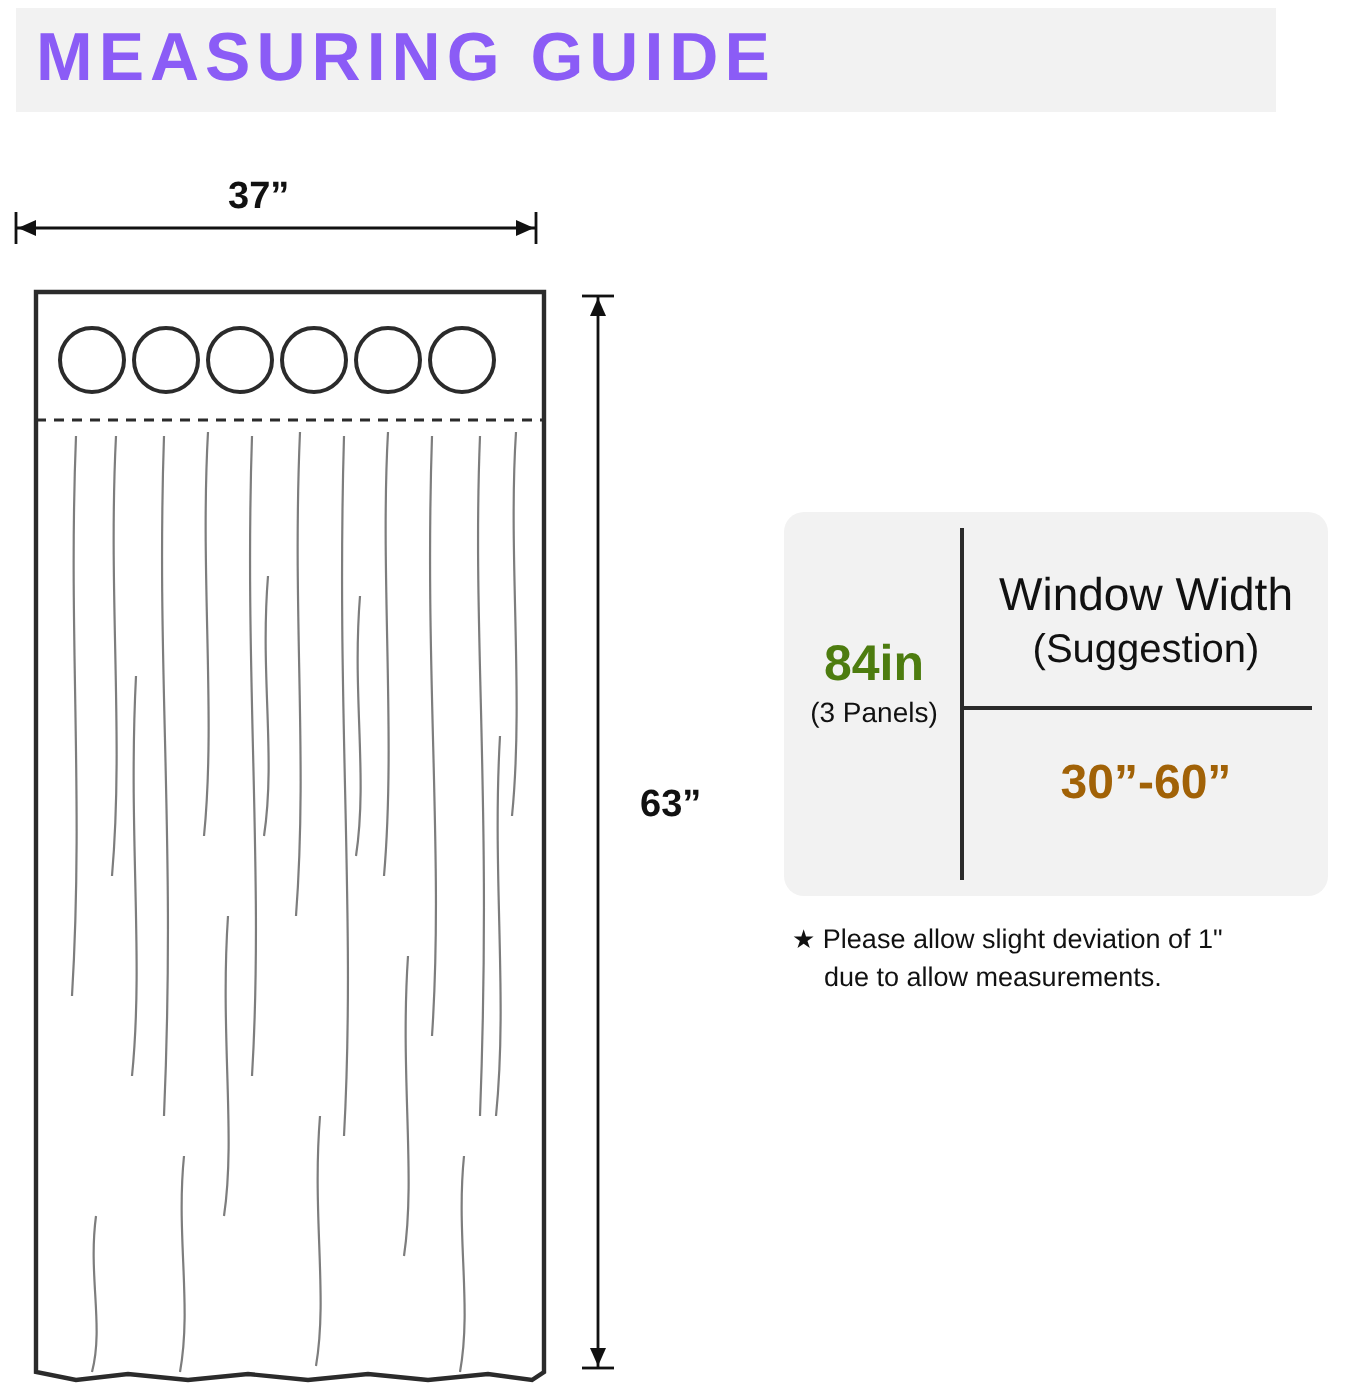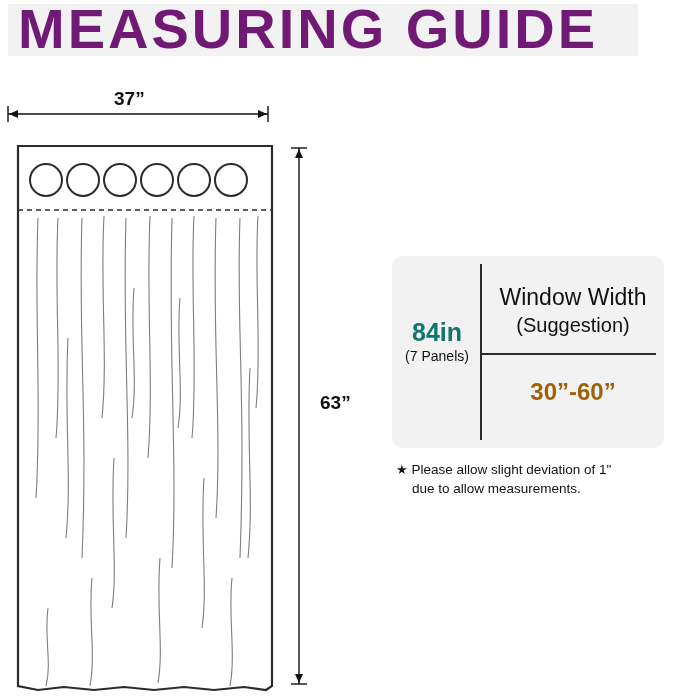--- a/index.html
+++ b/index.html
@@ -28,24 +28,24 @@
     height: 52px;
     background: #f2f2f2;
   }
   #title-text {
     position: absolute;
     left: 18px;
     top: 0px;
     width: 640px;
     height: 58px;
     line-height: 58px;
-    font-size: 56px;
+    font-size: 34px;
     font-weight: bold;
     letter-spacing: 3px;
-    color: #701a75;
+    color: #8b5cf6;
     white-space: nowrap;
   }
 
   
   .dim-label {
     position: absolute;
     font-size: 19px;
     font-weight: bold;
     color: #111111;
     white-space: nowrap;
@@ -94,21 +94,21 @@
     background: #2b2b2b;
   }
   #panel-size {
     position: absolute;
     left: 0px;
     top: 62px;
     width: 90px;
     text-align: center;
     font-size: 25px;
     font-weight: bold;
-    color: #0f766e;
+    color: #4d7c0f;
   }
   #panel-count {
     position: absolute;
     left: 0px;
     top: 92px;
     width: 90px;
     text-align: center;
     font-size: 14px;
     color: #111111;
   }
@@ -222,21 +222,21 @@
       <path d="M246 230 C242 300 250 360 244 420"></path>
       <path d="M130 150 C126 200 134 240 128 280"></path>
       <path d="M176 160 C172 210 180 250 174 290"></path>
     </g>
   </svg>
 
   <div id="info-card">
     <div id="card-vline"></div>
     <div id="card-hline"></div>
     <div id="panel-size">84in</div>
-    <div id="panel-count">(7 Panels)</div>
+    <div id="panel-count">(3 Panels)</div>
     <div id="window-width-title">Window Width</div>
     <div id="window-width-sub">(Suggestion)</div>
     <div id="window-width-range">30”-60”</div>
   </div>
 
   <div id="note">
     <span class="star">★</span>
     <span>Please allow slight deviation of 1"</span>
     <span class="l2">due to allow measurements.</span>
   </div>

